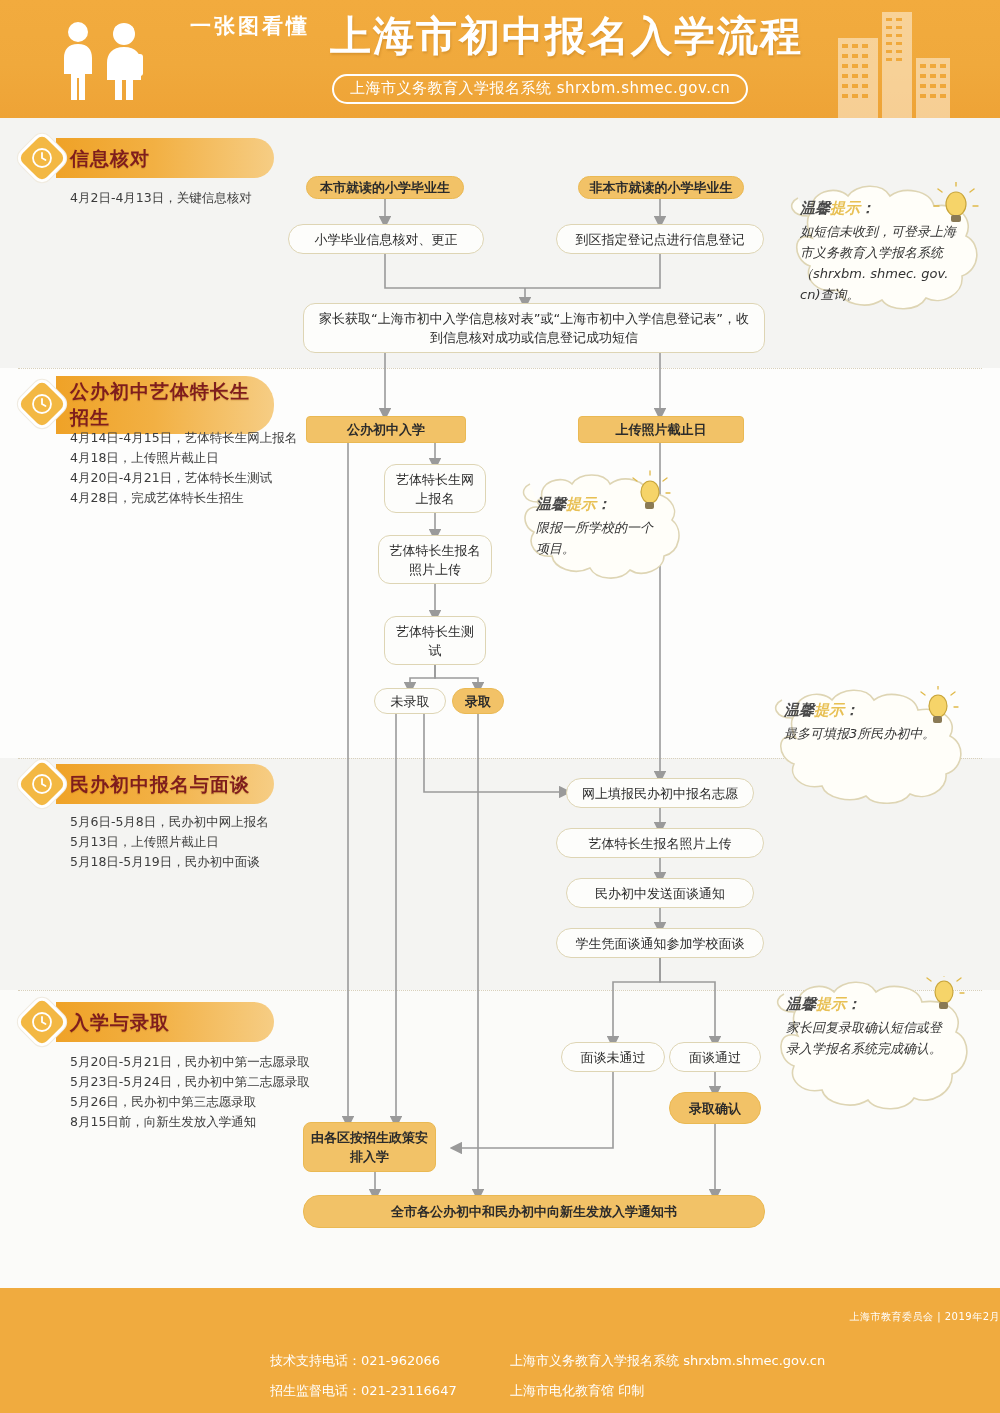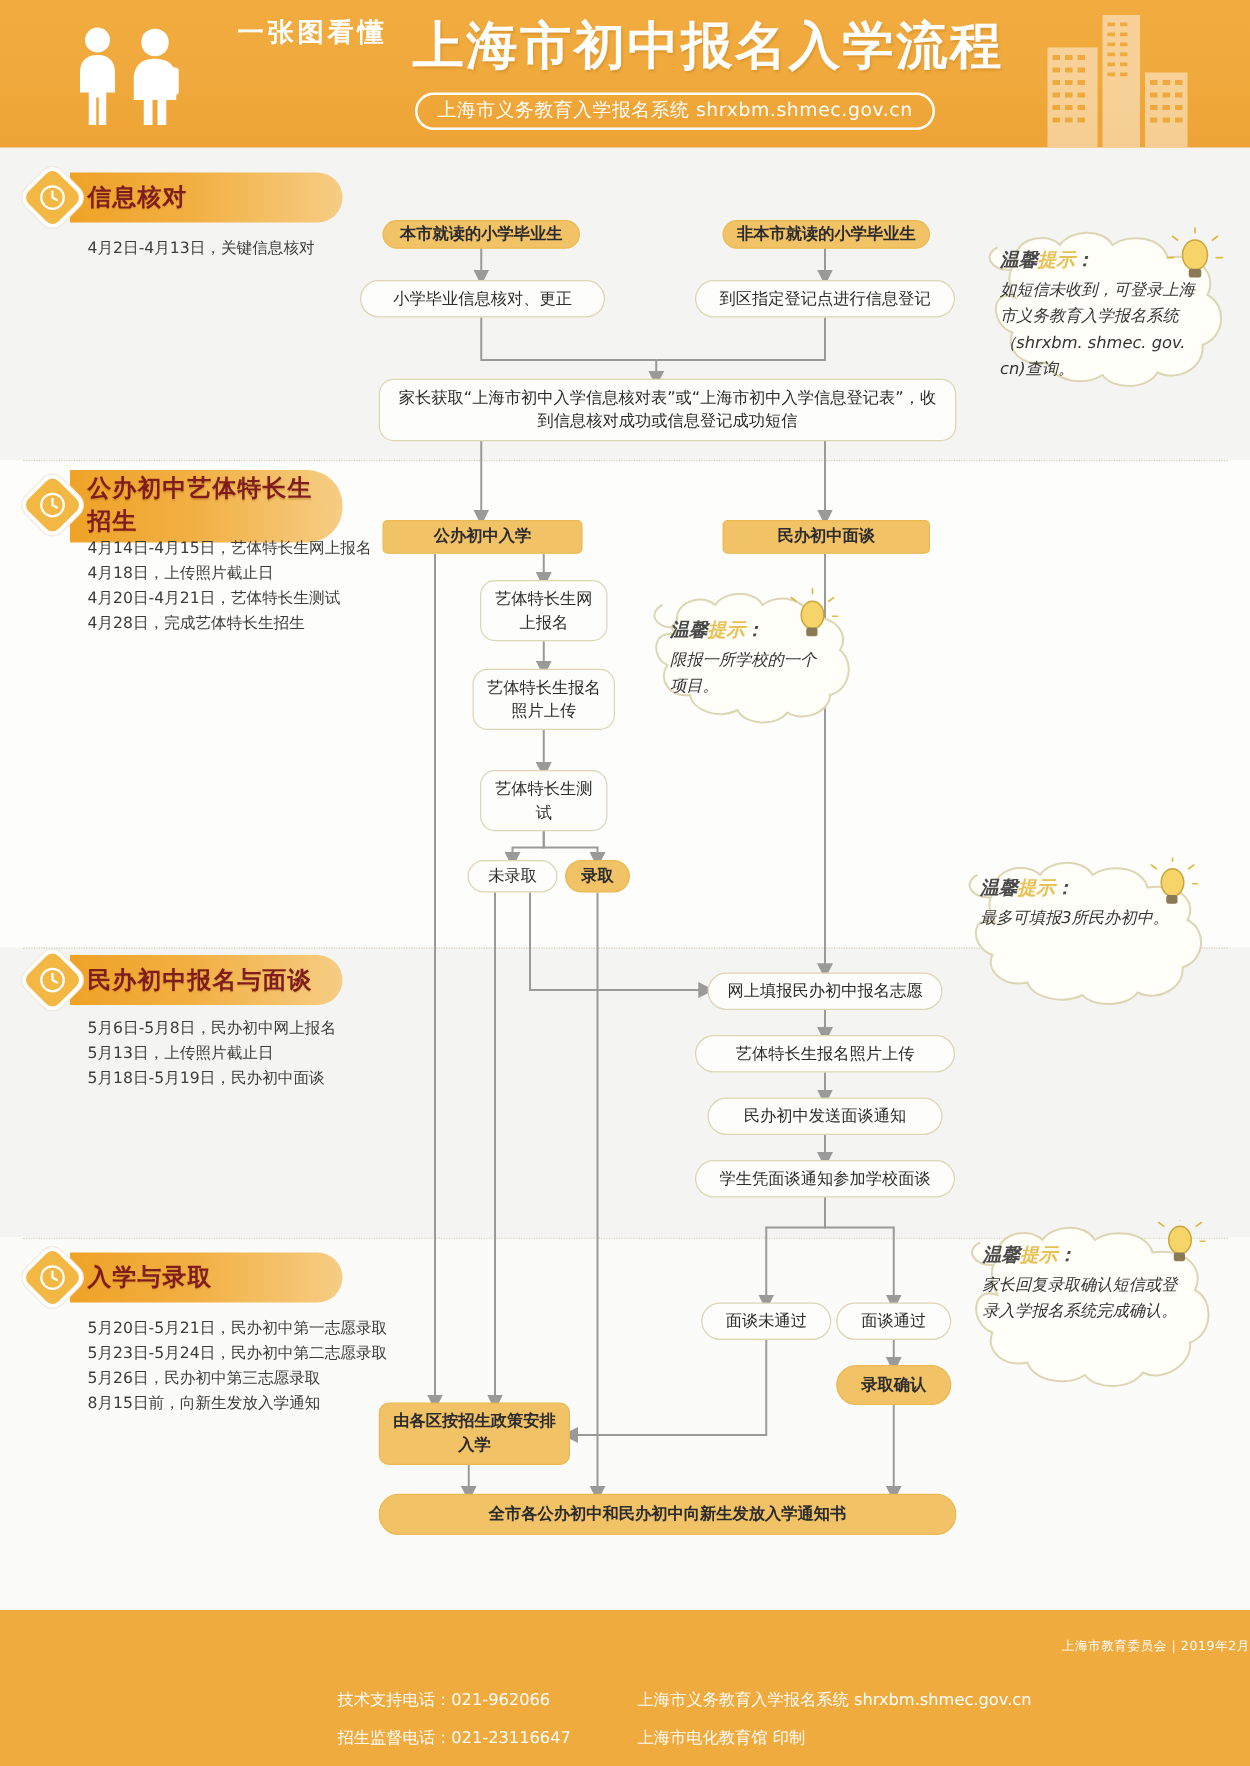--- a/index.html
+++ b/index.html
@@ -334,21 +334,21 @@
     <div class="sec-title" style="width:190px;">公办初中艺体特长生招生</div>
   </div>
   <div class="sec-dates" style="top:428px;">
     <div>4月14日-4月15日，艺体特长生网上报名</div>
     <div>4月18日，上传照片截止日</div>
     <div>4月20日-4月21日，艺体特长生测试</div>
     <div>4月28日，完成艺体特长生招生</div>
   </div>
 
   <div class="node solid" style="left:306px;top:416px;width:160px;height:27px;border-radius:4px;">公办初中入学</div>
-  <div class="node solid" style="left:578px;top:416px;width:166px;height:27px;border-radius:4px;">民办初中面谈</div>
+  <div class="node solid" style="left:578px;top:416px;width:166px;height:27px;border-radius:4px;">上传照片截止日</div>
 
   <div class="node hollow rect" style="left:384px;top:464px;width:102px;height:49px;">艺体特长生网上报名</div>
   <div class="node hollow rect" style="left:378px;top:535px;width:114px;height:49px;">艺体特长生报名照片上传</div>
   <div class="node hollow rect" style="left:384px;top:616px;width:102px;height:49px;">艺体特长生测试</div>
   <div class="node hollow pill" style="left:374px;top:688px;width:72px;height:26px;">未录取</div>
   <div class="node solid pill" style="left:452px;top:688px;width:52px;height:26px;">录取</div>
 
   <div class="tip" style="left:512px;top:470px;width:180px;height:110px;">
     <svg viewBox="0 0 180 110" style="position:absolute;left:0;top:0;width:180px;height:110px;">
       <path d="M30,28 C26,12 50,4 60,14 C68,2 92,2 98,14 C112,4 134,10 136,24
@@ -430,21 +430,21 @@
     <div>5月20日-5月21日，民办初中第一志愿录取</div>
     <div>5月23日-5月24日，民办初中第二志愿录取</div>
     <div>5月26日，民办初中第三志愿录取</div>
     <div>8月15日前，向新生发放入学通知</div>
   </div>
 
   <div class="node hollow pill" style="left:561px;top:1042px;width:104px;height:30px;">面谈未通过</div>
   <div class="node hollow pill" style="left:669px;top:1042px;width:92px;height:30px;">面谈通过</div>
   <div class="node solid pill" style="left:669px;top:1092px;width:92px;height:32px;">录取确认</div>
 
-  <div class="node solid" style="left:303px;top:1122px;width:153px;height:50px;border-radius:8px;">由各区按招生政策安排入学</div>
+  <div class="node solid" style="left:303px;top:1122px;width:133px;height:50px;border-radius:8px;">由各区按招生政策安排入学</div>
   <div class="node solid" style="left:303px;top:1195px;width:462px;height:33px;border-radius:16px;">全市各公办初中和民办初中向新生发放入学通知书</div>
 
   <div class="tip" style="left:762px;top:976px;width:224px;height:136px;">
     <svg viewBox="0 0 224 136" style="position:absolute;left:0;top:0;width:224px;height:136px;">
       <path d="M36,32 C32,12 60,4 72,16 C80,4 106,2 114,16 C128,6 156,10 160,26
                C188,22 202,40 194,56 C210,64 208,92 190,98 C192,116 168,130 152,122
                C144,136 114,136 106,124 C90,134 64,128 60,114
                C40,118 26,104 32,90 C14,84 14,52 36,60 C30,48 30,36 36,32 Z
                M32,36 C16,36 10,24 22,18" fill="#fffef9" stroke="#ded5b4" stroke-width="1.6"></path>
       <g>

